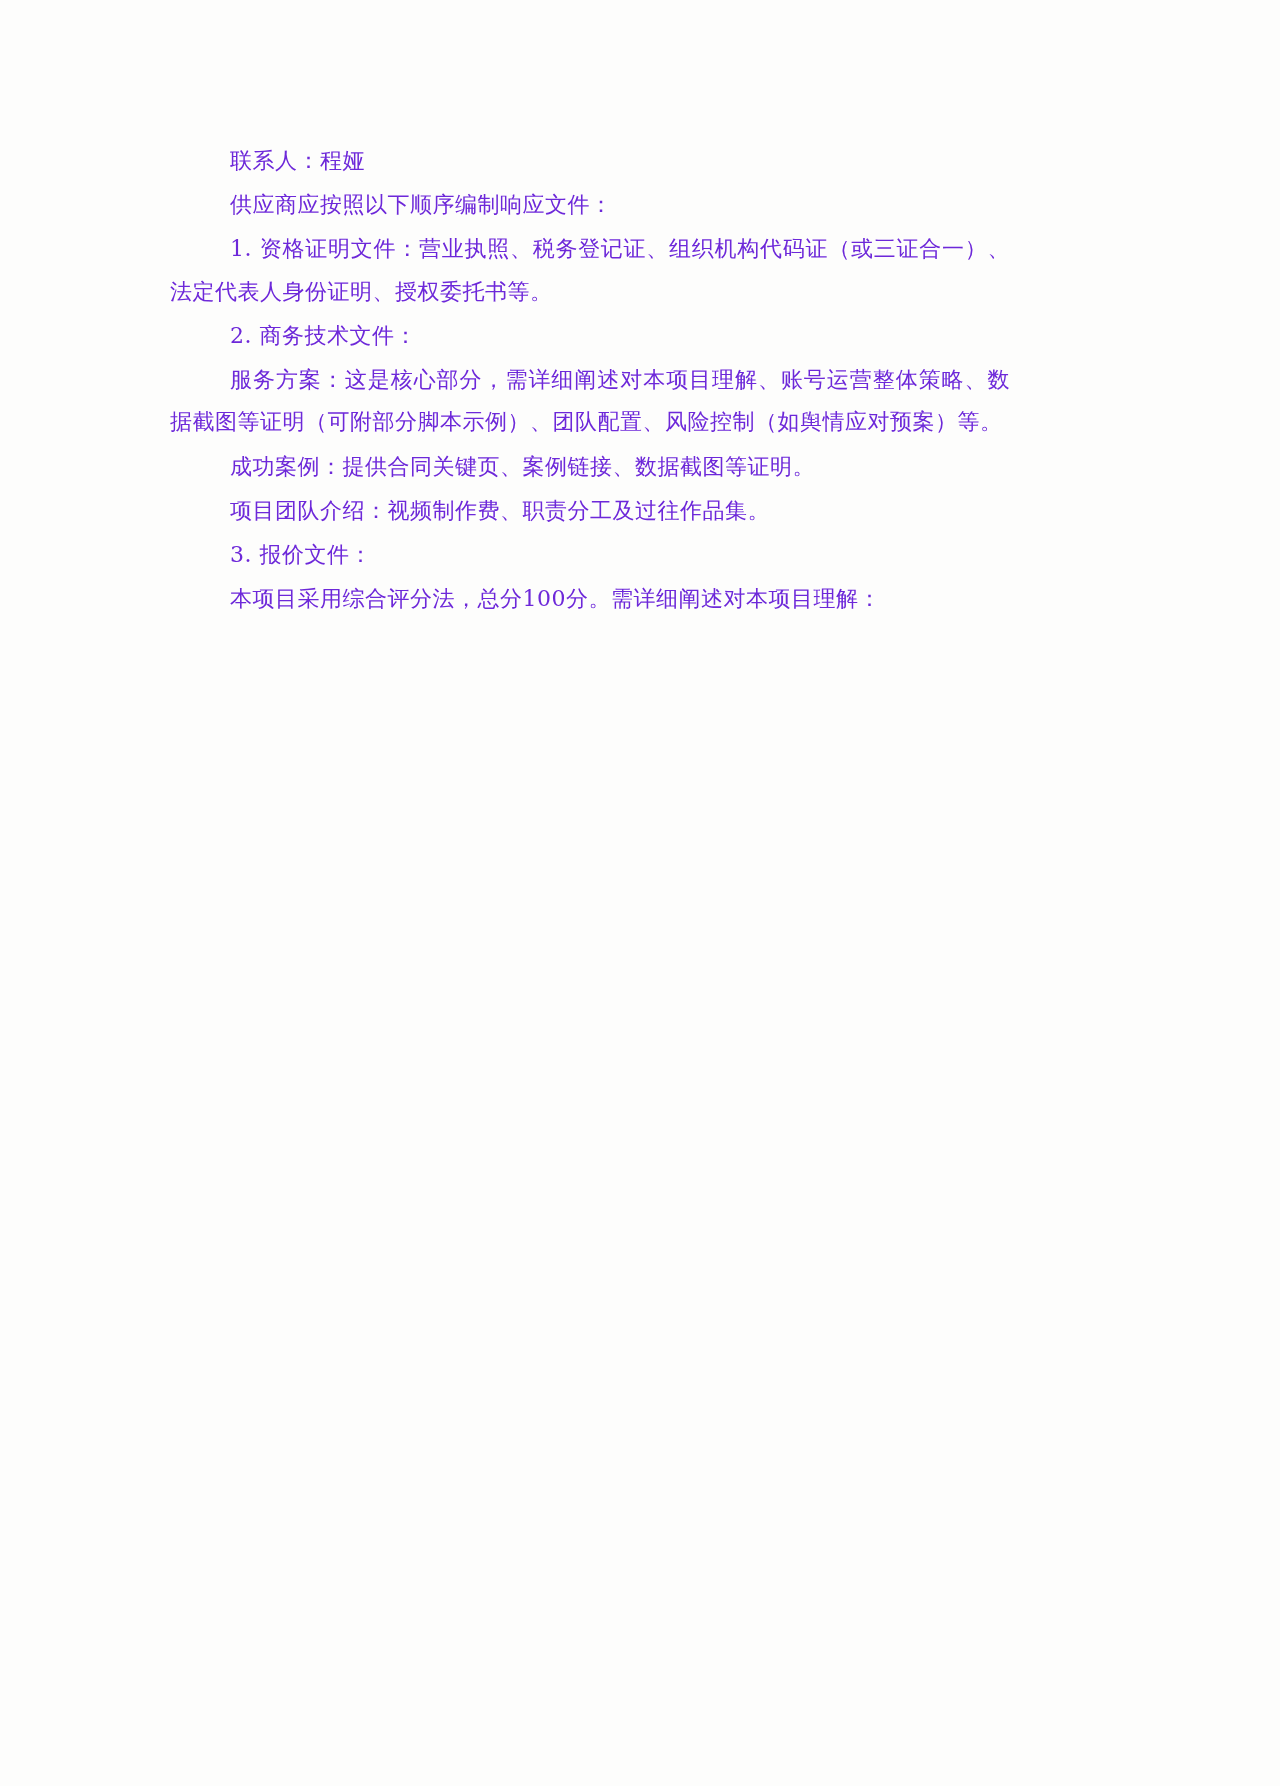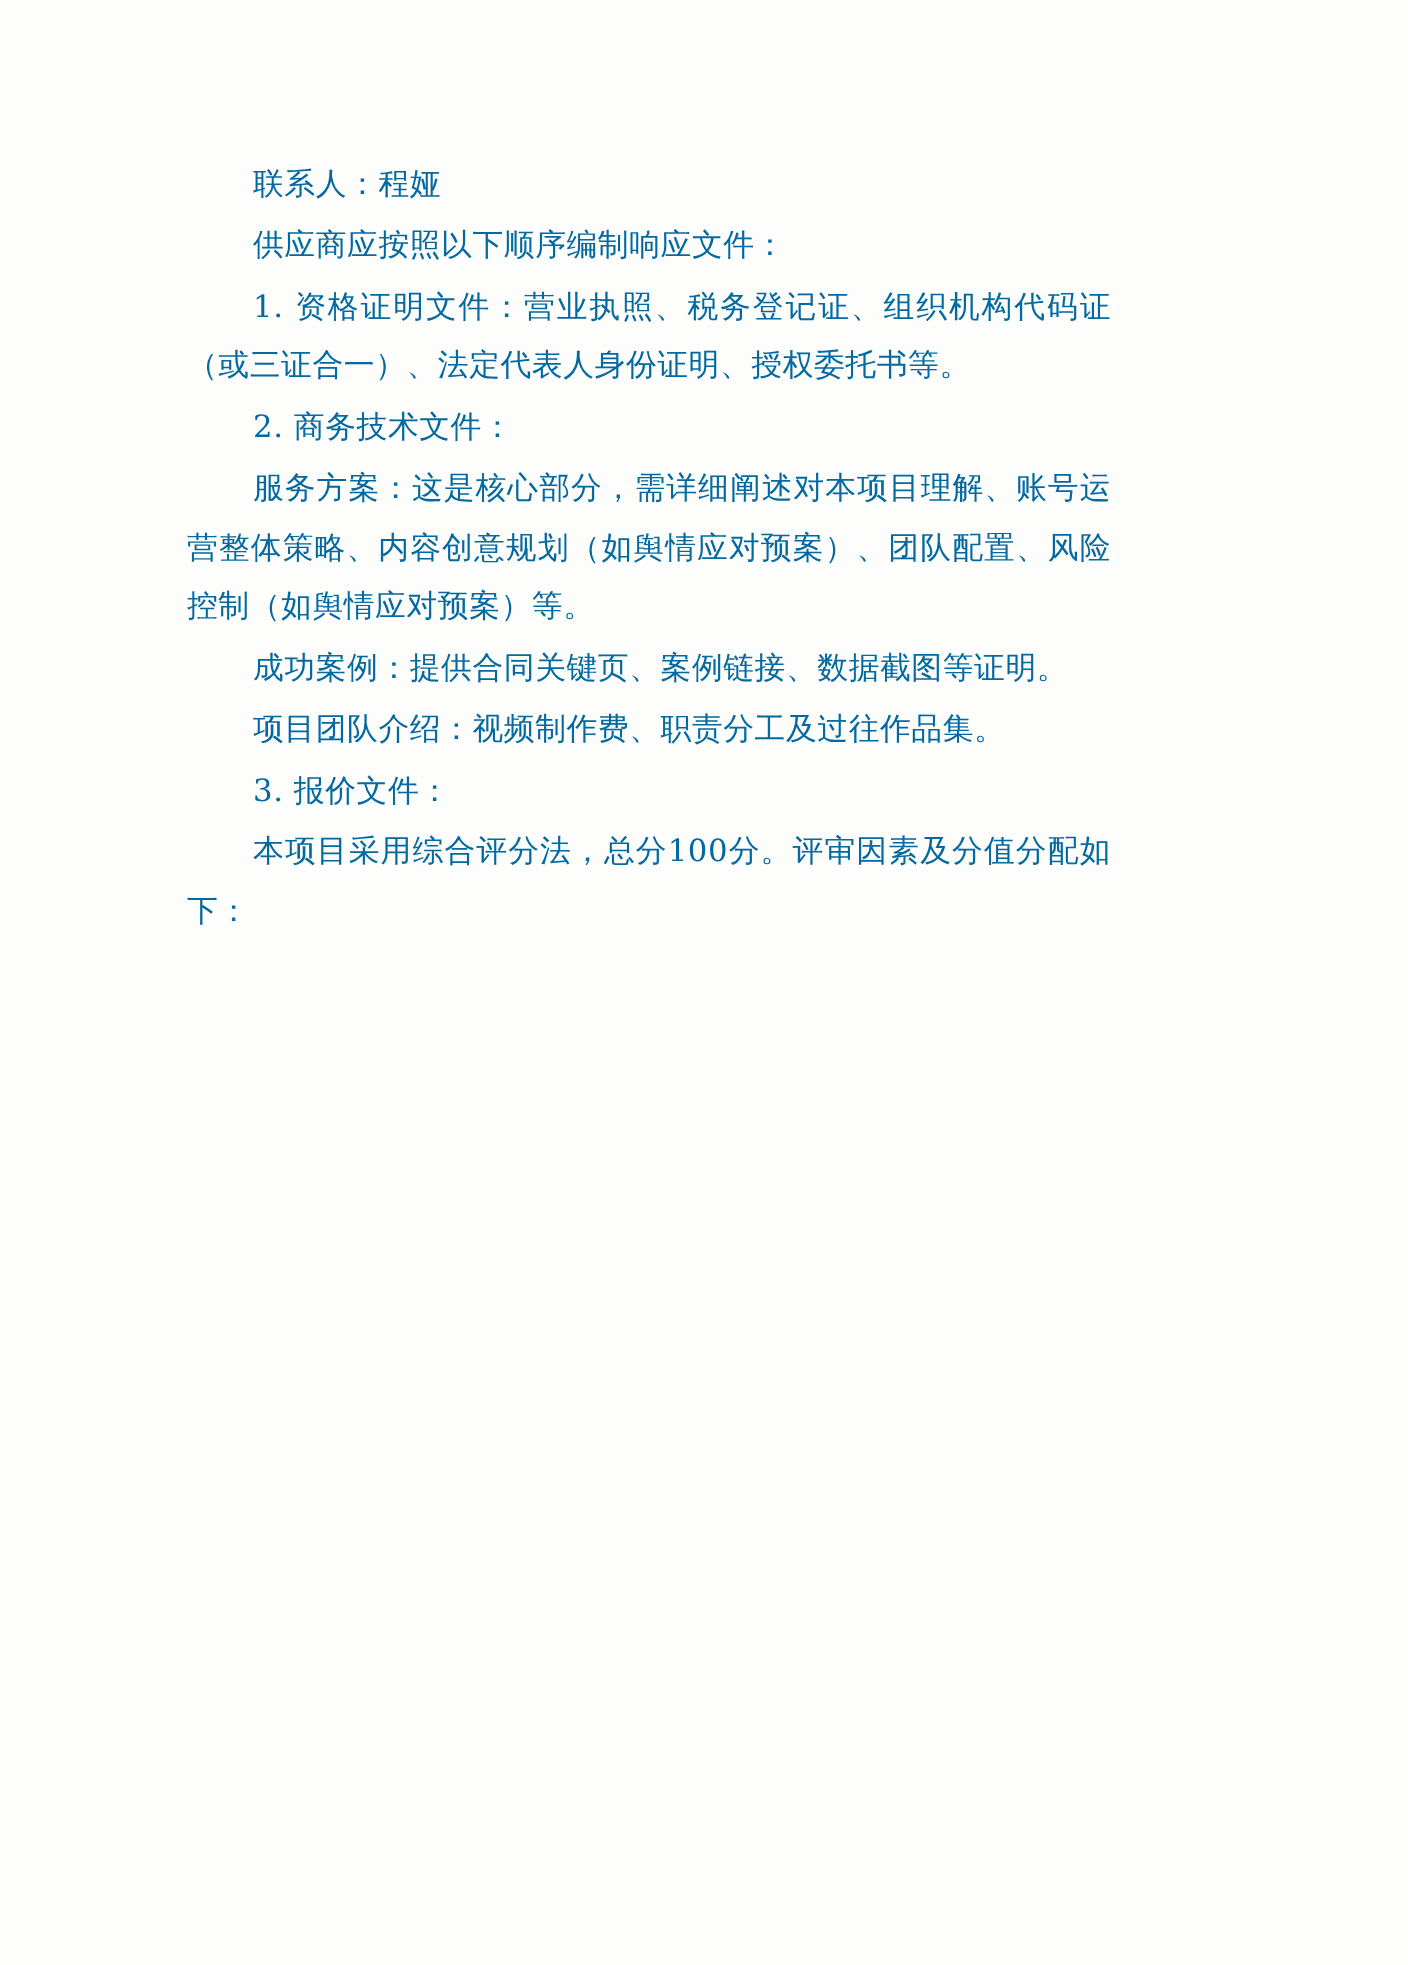--- a/index.html
+++ b/index.html
@@ -19,41 +19,41 @@
     width: 1280px;
     height: 1786px;
     box-sizing: border-box;
     padding: 140px 120px 0 170px;
     background: #fdfdfc;
   }
   .doc-body {
     width: 840px;
   }
   .para {
-    font-size: 28px;
+    font-size: 22px;
     line-height: 1.92;
     letter-spacing: 0.5px;
     text-align: justify;
     text-justify: inter-ideograph;
     margin: 0 0 2px 0;
-    color: #0369a1;
+    color: #6d28d9;
     font-weight: 500;
   }
   .indent {
     text-indent: 60px;
   }
 </style>
 </head>
 <body>
 
 <div class="page">
   <div class="doc-body">
     <p class="para indent">联系人：程娅</p>
     <p class="para indent">供应商应按照以下顺序编制响应文件：</p>
     <p class="para indent">1. 资格证明文件：营业执照、税务登记证、组织机构代码证（或三证合一）、法定代表人身份证明、授权委托书等。</p>
     <p class="para indent">2. 商务技术文件：</p>
-    <p class="para indent">服务方案：这是核心部分，需详细阐述对本项目理解、账号运营整体策略、内容创意规划（如舆情应对预案）、团队配置、风险控制（如舆情应对预案）等。</p>
+    <p class="para indent">服务方案：这是核心部分，需详细阐述对本项目理解、账号运营整体策略、数据截图等证明（可附部分脚本示例）、团队配置、风险控制（如舆情应对预案）等。</p>
     <p class="para indent">成功案例：提供合同关键页、案例链接、数据截图等证明。</p>
     <p class="para indent">项目团队介绍：视频制作费、职责分工及过往作品集。</p>
     <p class="para indent">3. 报价文件：</p>
-    <p class="para indent">本项目采用综合评分法，总分100分。评审因素及分值分配如下：</p>
+    <p class="para indent">本项目采用综合评分法，总分100分。需详细阐述对本项目理解：</p>
   </div>
 </div>
 
 </body></html>

